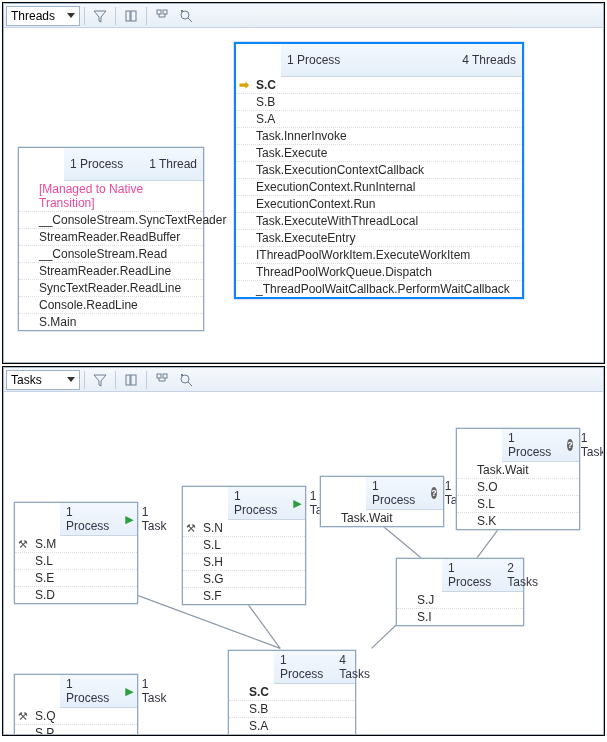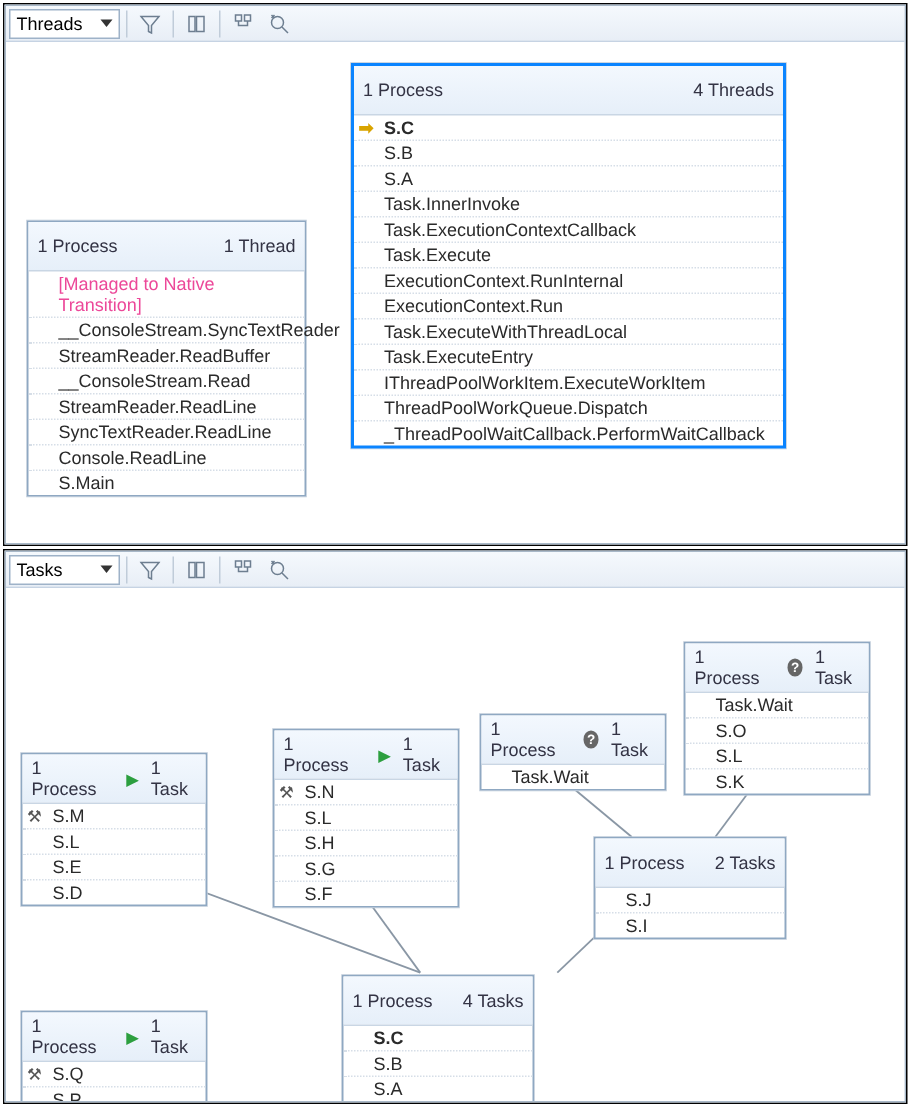--- a/index.html
+++ b/index.html
@@ -67,20 +67,21 @@
 }
 .node.selected { border: 2px solid #0a84ff; }
 .node-header {
   background: linear-gradient(#f3f8fe, #e6eff9);
   border-bottom: 1px solid #c9d6e4;
   display: flex; align-items: center;
   height: 18px;
   padding: 16px 6px;
   gap: 8px;
   color: #334;
+  margin-left: 45px;
 }
 .node-header .spacer { flex: 1; }
 .node-body { padding: 0; }
 .row {
   border-bottom: 1px dotted #d6dee7;
   padding: 1px 6px 1px 20px;
   min-height: 16px;
   color: #2a2a2a;
   position: relative;
 }
@@ -164,22 +165,22 @@
       <div class="node-header">
         <span>1 Process</span>
         <span class="spacer"></span>
         <span>4 Threads</span>
       </div>
       <div class="node-body">
             <div class="row bold"><span class="current-arrow">➡</span><span>S.C</span></div>
             <div class="row"><span>S.B</span></div>
             <div class="row"><span>S.A</span></div>
             <div class="row"><span>Task.InnerInvoke</span></div>
+            <div class="row"><span>Task.Execute</span></div>
             <div class="row"><span>Task.ExecutionContextCallback</span></div>
-            <div class="row"><span>Task.Execute</span></div>
             <div class="row"><span>ExecutionContext.RunInternal</span></div>
             <div class="row"><span>ExecutionContext.Run</span></div>
             <div class="row"><span>Task.ExecuteWithThreadLocal</span></div>
             <div class="row"><span>Task.ExecuteEntry</span></div>
             <div class="row"><span>IThreadPoolWorkItem.ExecuteWorkItem</span></div>
             <div class="row"><span>ThreadPoolWorkQueue.Dispatch</span></div>
             <div class="row"><span>_ThreadPoolWaitCallback.PerformWaitCallback</span></div>
           </div>
     </div>
   </div>

